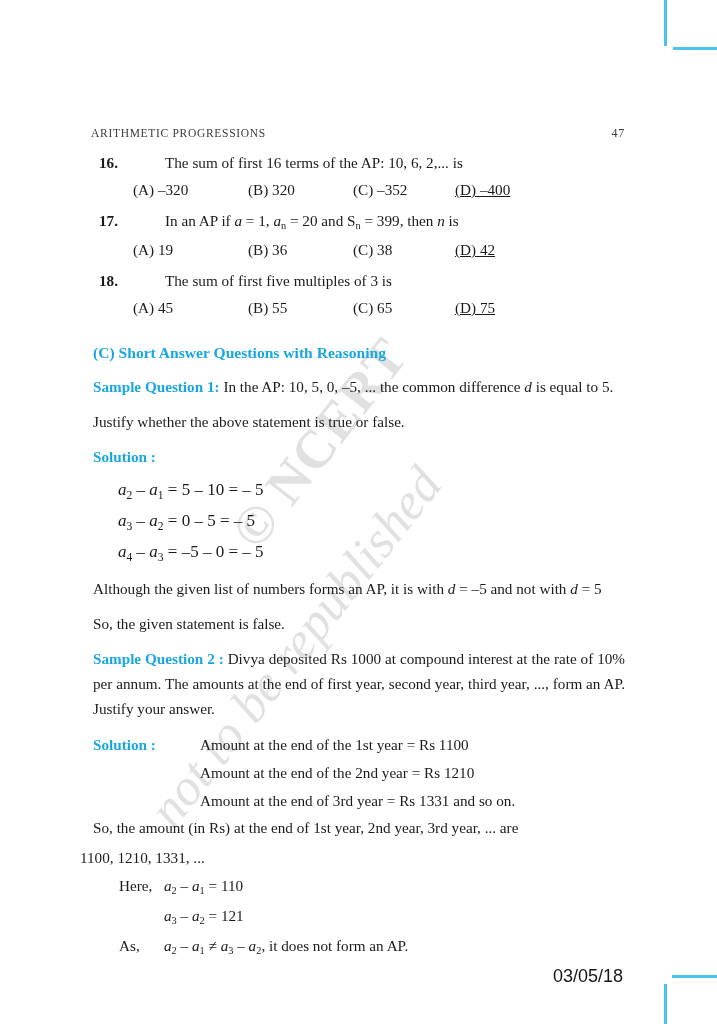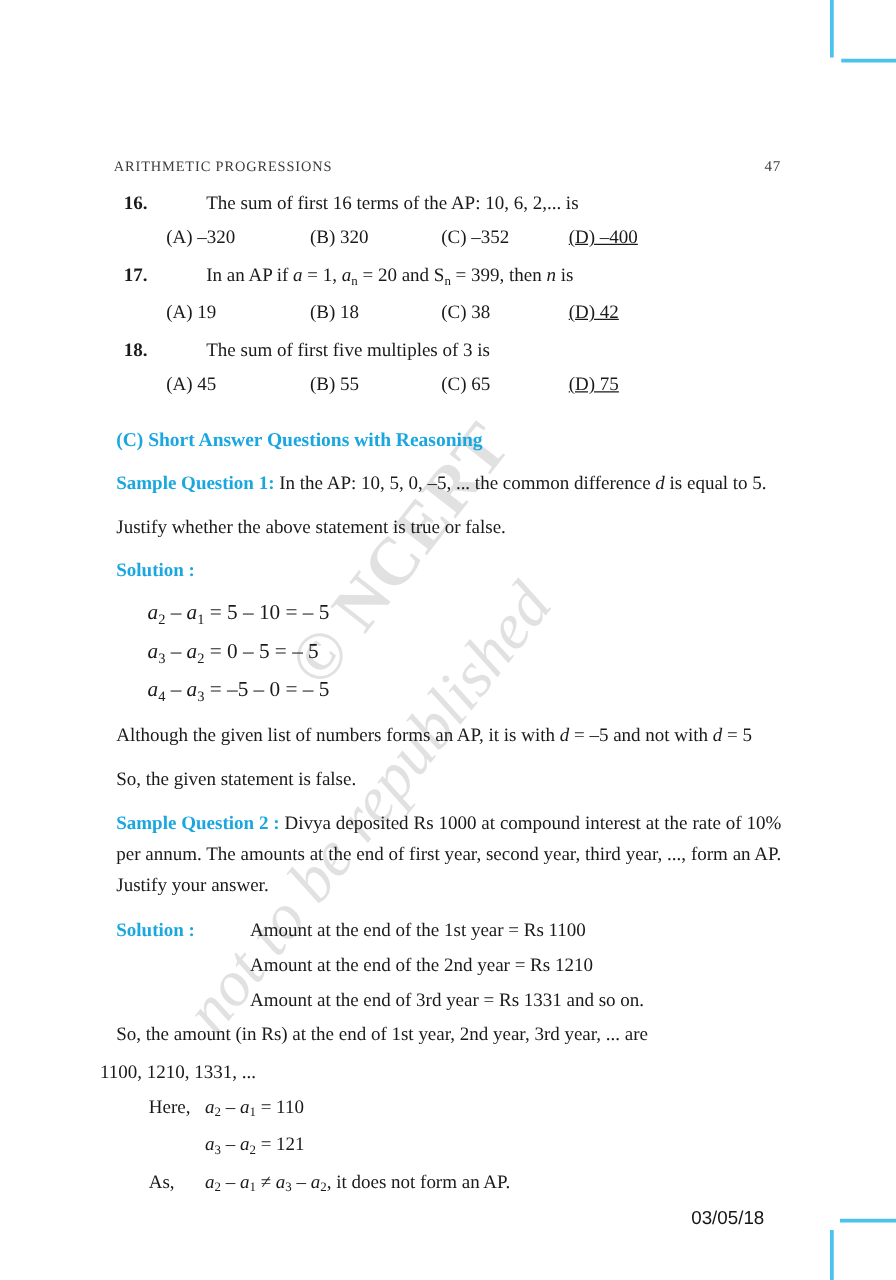--- a/index.html
+++ b/index.html
@@ -186,21 +186,21 @@
     vertical-align: baseline;
     position: relative;
     top: .32em;
   }
 
   .footer-date {
     position: absolute;
     left: 553px;
     top: 966px;
     font-family: "Liberation Sans", sans-serif;
-    font-size: 15px;
+    font-size: 18px;
     color: #161616;
     z-index: 10;
   }
 </style>
 </head>
 <body>
 
 <div class="crop-mark crop-tr-v"></div>
 <div class="crop-mark crop-tr-h"></div>
 <div class="crop-mark crop-br-h"></div>
@@ -233,21 +233,21 @@
       </div>
     </div>
 
     <div class="mcq">
       <div class="mcq-line">
         <span class="mcq-num">17.</span>
         <span class="mcq-text"><span>In an AP if </span><i>a</i><span> = 1, </span><i>a</i><sub>n</sub><span> = 20 and S</span><sub>n</sub><span> = 399, then </span><i>n</i><span> is</span></span>
       </div>
       <div class="options">
         <span class="opt opt-a">(A) 19</span>
-        <span class="opt opt-b">(B)  18</span>
+        <span class="opt opt-b">(B)  36</span>
         <span class="opt opt-c">(C)  38</span>
         <span class="opt opt-d">(D)  42</span>
       </div>
     </div>
 
     <div class="mcq">
       <div class="mcq-line">
         <span class="mcq-num">18.</span>
         <span class="mcq-text">The sum of first five multiples of 3 is</span>
       </div>

